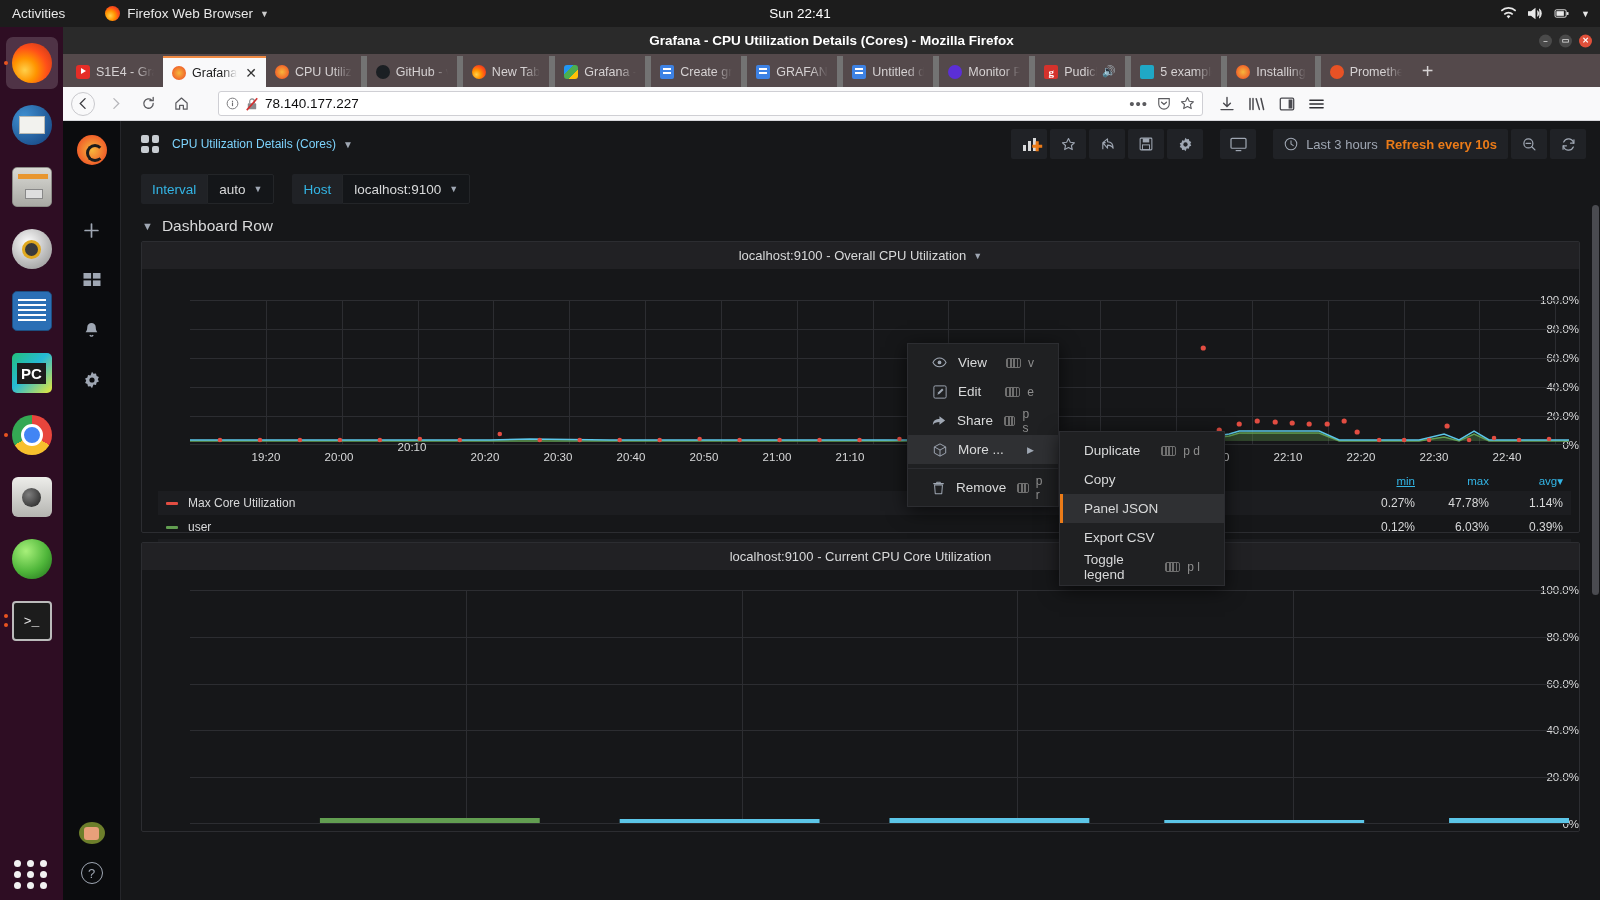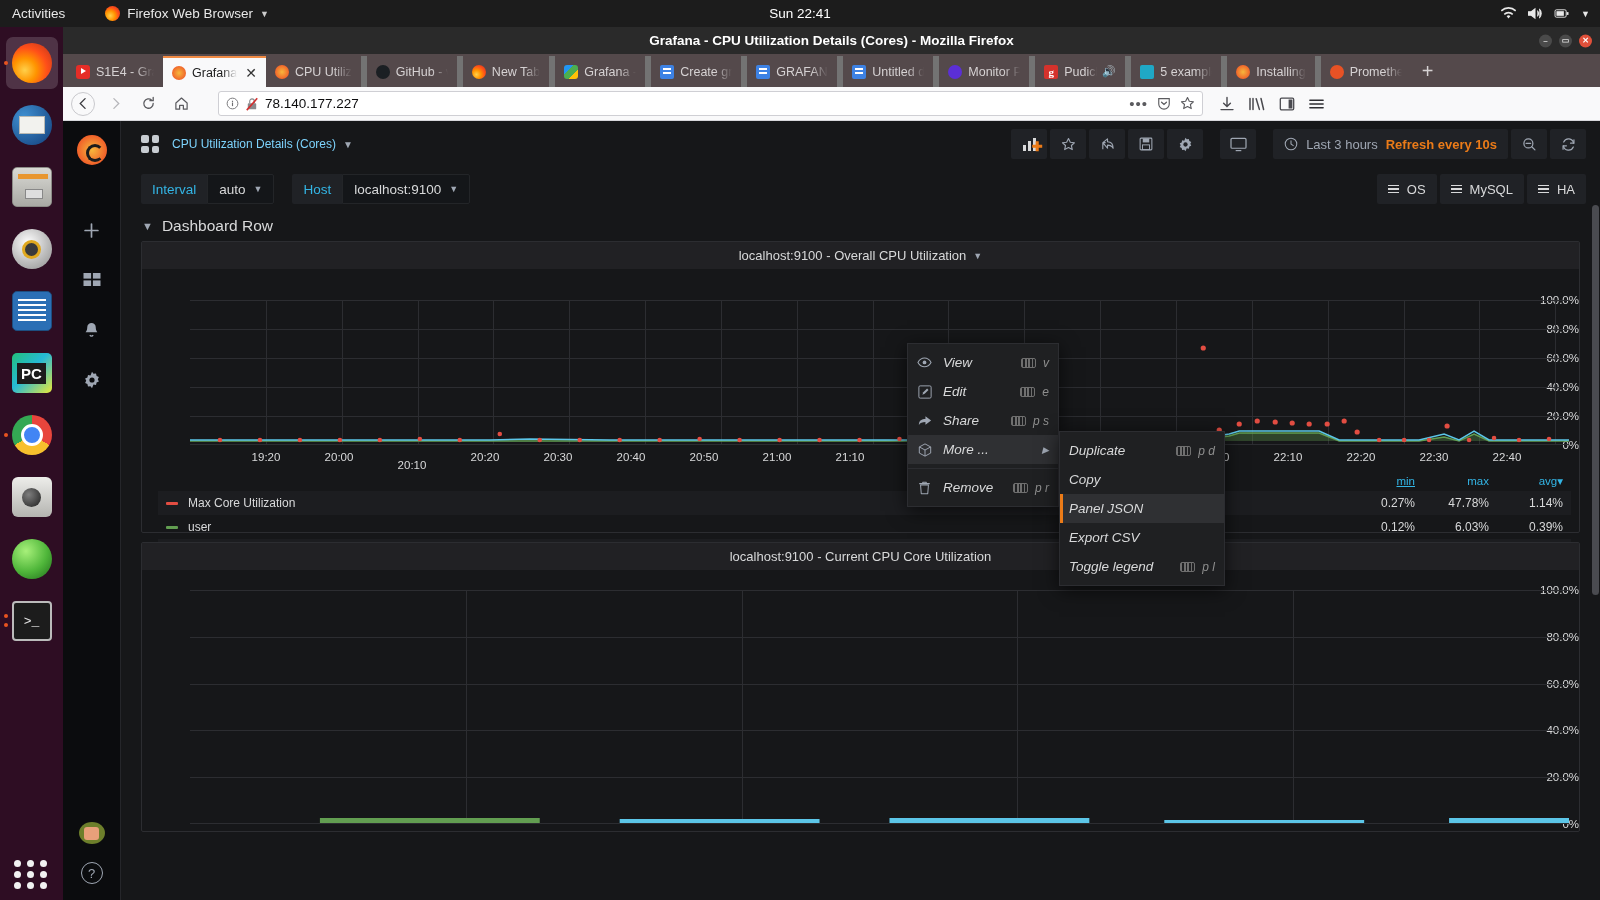--- a/index.html
+++ b/index.html
@@ -195,21 +195,21 @@
   .legend-table td { color:#d8d9da; padding:5px 8px; text-align:right; }
   .legend-table td.name { text-align:left; color:#d8d9da; }
   .legend-table tr:nth-child(odd of .lrow) { background:#1c1d20; }
   .swatch { display:inline-block; width:12px; height:3px; vertical-align:middle; margin-right:10px; border-radius:1px;}
 
   
   .ctx {
     position:absolute; background:#1f2022; border:1px solid #2c2d31;
     box-shadow:0 4px 18px rgba(0,0,0,0.65); z-index:60; min-width:152px; padding:4px 0;
   }
-  .ctx-item { height:29px; display:flex; align-items:center; padding:0 9px; color:#d8d9da; font-size:13.5px; gap:11px; position:relative;font-style:italic;}
+  .ctx-item { height:29px; display:flex; align-items:center; padding:0 24px; color:#d8d9da; font-size:13.5px; gap:11px; position:relative;}
   .ctx-item.hl { background:#2f3033; }
   .ctx-item.hl-accent::before { content:""; position:absolute; left:0; top:0; bottom:0; width:3px; background:#eb7b18; }
   .ctx-icon { width:15px; color:#9fa7b3; display:flex; align-items:center; justify-content:center; }
   .ctx-label { flex:1; }
   .ctx-short { display:flex; align-items:center; gap:7px; color:#8e8e8e; font-size:12px; }
   .kbd { display:inline-block; width:15px; height:10px; border:1px solid #6f6f6f; border-radius:2px;
     background: repeating-linear-gradient(90deg,#6f6f6f 0 1.5px, transparent 1.5px 3.2px); }
   .ctx-sep { height:1px; background:#2c2d31; margin:4px 0; }
   .ctx-arrow { color:#9fa7b3; font-size:9px; }
 
@@ -547,46 +547,20 @@
             </span>
           </span>
           <span class="var-group">
             <span class="var-label">Host</span>
             <span class="var-value">
               <span>localhost:9100</span>
               <span class="vc">▼</span>
             </span>
           </span>
 
-          <span class="subnav-right">
-            <span class="link-btn">
-              <span class="hamb">
-                  <i></i>
-                  <i></i>
-                  <i></i>
-                </span>
-              <span>OS</span>
-            </span>
-            <span class="link-btn">
-              <span class="hamb">
-                  <i></i>
-                  <i></i>
-                  <i></i>
-                </span>
-              <span>MySQL</span>
-            </span>
-            <span class="link-btn">
-              <span class="hamb">
-                  <i></i>
-                  <i></i>
-                  <i></i>
-                </span>
-              <span>HA</span>
-            </span>
-          </span>
         </div>
 
         <div class="g-row-title">
           <span class="chev">▼</span>
           <span>Dashboard Row</span>
         </div>
 
         <div class="panel" style="height:292px;">
           <div class="panel-header">
             <span>localhost:9100 - Overall CPU Utilization</span>
@@ -674,21 +648,21 @@
                     <circle cx="1280" cy="140" r="2.3"></circle>
                   <circle cx="1305" cy="138" r="2.3"></circle>
                     <circle cx="1330" cy="140" r="2.3"></circle>
                     <circle cx="1360" cy="139" r="2.3"></circle>
                 </g>
               </svg>
             </div>
 
             <div class="xlabel" style="left:124px; top:182px;">19:20</div>
             <div class="xlabel" style="left:197px; top:182px;">20:00</div>
-            <div class="xlabel" style="left:270px; top:190px;">20:10</div>
+            <div class="xlabel" style="left:270px; top:172px;">20:10</div>
             <div class="xlabel" style="left:343px; top:182px;">20:20</div>
             <div class="xlabel" style="left:416px; top:182px;">20:30</div>
             <div class="xlabel" style="left:489px; top:182px;">20:40</div>
             <div class="xlabel" style="left:562px; top:182px;">20:50</div>
             <div class="xlabel" style="left:635px; top:182px;">21:00</div>
             <div class="xlabel" style="left:708px; top:182px;">21:10</div>
             <div class="xlabel" style="left:781px; top:182px;">21:20</div>
             <div class="xlabel" style="left:854px; top:182px;">21:30</div>
             <div class="xlabel" style="left:927px; top:182px;">21:40</div>
             <div class="xlabel" style="left:1000px; top:182px;">21:50</div>

